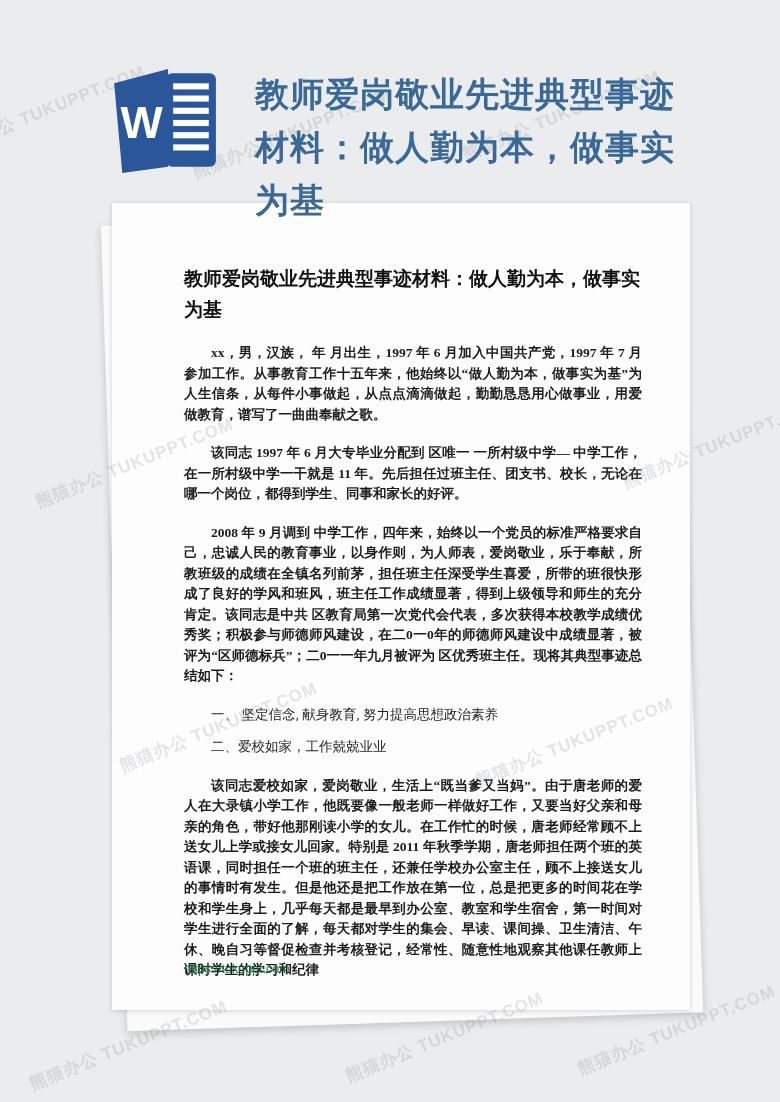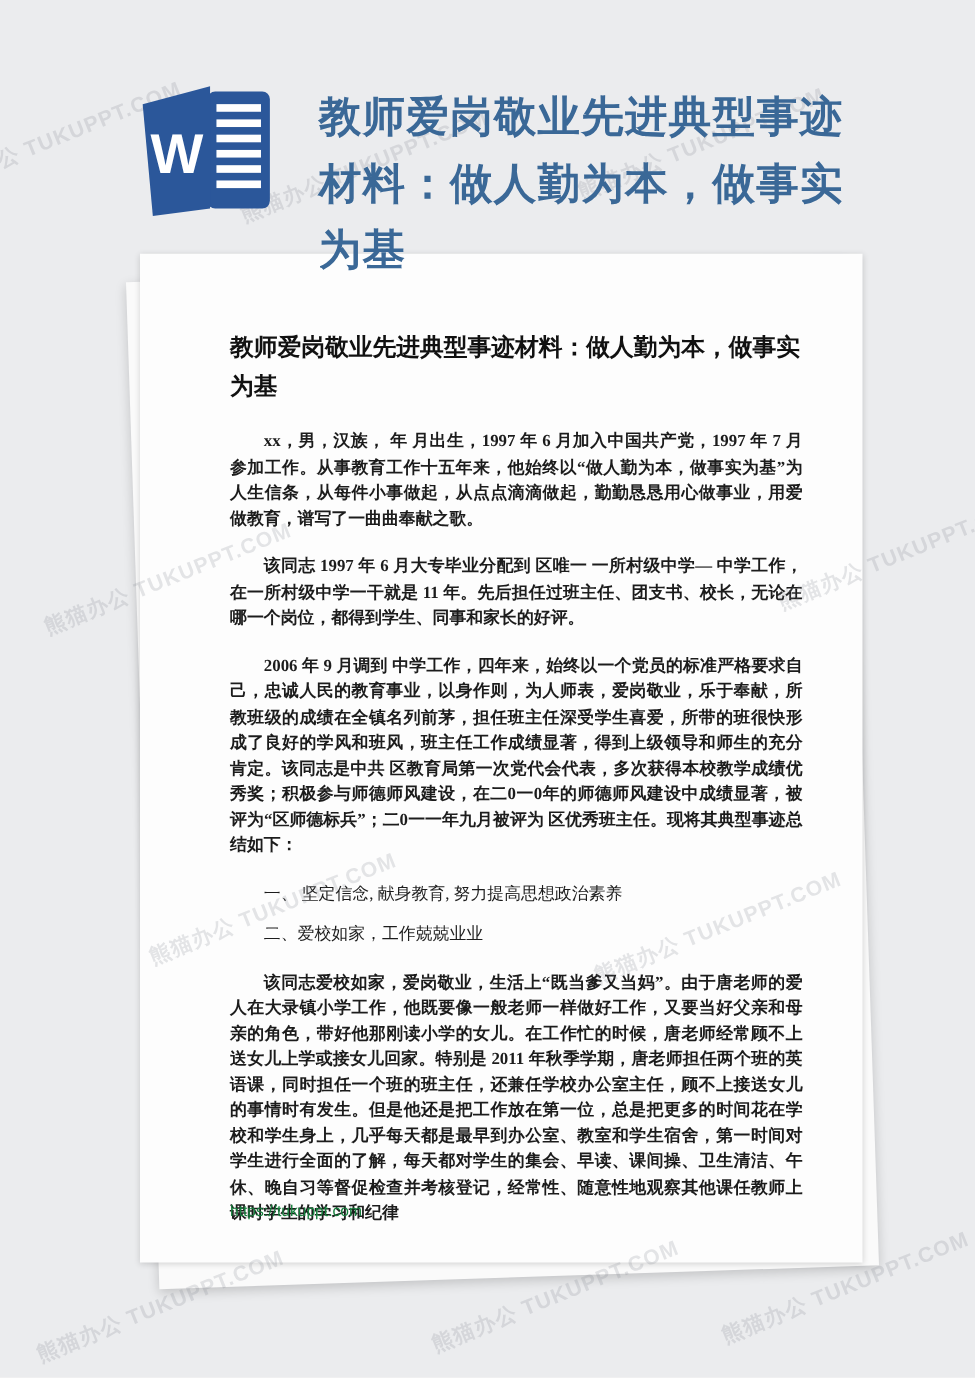--- a/index.html
+++ b/index.html
@@ -102,21 +102,21 @@
     <div class="header-title">教师爱岗敬业先进典型事迹材料：做人勤为本，做事实为基</div>
   </div>
 
   <div class="sheet-behind"></div>
 
   <div class="doc-page">
     <h1 class="doc-title">教师爱岗敬业先进典型事迹材料：做人勤为本，做事实为基</h1>
     <div class="doc-body">
         <div class="doc-p">xx，男，汉族， 年 月出生，1997 年 6 月加入中国共产党，1997 年 7 月参加工作。从事教育工作十五年来，他始终以“做人勤为本，做事实为基”为人生信条，从每件小事做起，从点点滴滴做起，勤勤恳恳用心做事业，用爱做教育，谱写了一曲曲奉献之歌。</div>
         <div class="doc-p">该同志 1997 年 6 月大专毕业分配到 区唯一 一所村级中学— 中学工作，在一所村级中学一干就是 11 年。先后担任过班主任、团支书、校长，无论在哪一个岗位，都得到学生、同事和家长的好评。</div>
-        <div class="doc-p">2006 年 9 月调到 中学工作，四年来，始终以一个党员的标准严格要求自己，忠诚人民的教育事业，以身作则，为人师表，爱岗敬业，乐于奉献，所教班级的成绩在全镇名列前茅，担任班主任深受学生喜爱，所带的班很快形成了良好的学风和班风，班主任工作成绩显著，得到上级领导和师生的充分肯定。该同志是中共 区教育局第一次党代会代表，多次获得本校教学成绩优秀奖；积极参与师德师风建设，在二0一0年的师德师风建设中成绩显著，被评为“区师德标兵”；二0一一年九月被评为 区优秀班主任。现将其典型事迹总结如下：</div>
+        <div class="doc-p">2008 年 9 月调到 中学工作，四年来，始终以一个党员的标准严格要求自己，忠诚人民的教育事业，以身作则，为人师表，爱岗敬业，乐于奉献，所教班级的成绩在全镇名列前茅，担任班主任深受学生喜爱，所带的班很快形成了良好的学风和班风，班主任工作成绩显著，得到上级领导和师生的充分肯定。该同志是中共 区教育局第一次党代会代表，多次获得本校教学成绩优秀奖；积极参与师德师风建设，在二0一0年的师德师风建设中成绩显著，被评为“区师德标兵”；二0一一年九月被评为 区优秀班主任。现将其典型事迹总结如下：</div>
         <div class="doc-h">一、 坚定信念, 献身教育, 努力提高思想政治素养</div>
         <div class="doc-h">二、爱校如家，工作兢兢业业</div>
         <div class="doc-p">该同志爱校如家，爱岗敬业，生活上“既当爹又当妈”。由于唐老师的爱人在大录镇小学工作，他既要像一般老师一样做好工作，又要当好父亲和母亲的角色，带好他那刚读小学的女儿。在工作忙的时候，唐老师经常顾不上送女儿上学或接女儿回家。特别是 2011 年秋季学期，唐老师担任两个班的英语课，同时担任一个班的班主任，还兼任学校办公室主任，顾不上接送女儿的事情时有发生。但是他还是把工作放在第一位，总是把更多的时间花在学校和学生身上，几乎每天都是最早到办公室、教室和学生宿舍，第一时间对学生进行全面的了解，每天都对学生的集会、早读、课间操、卫生清洁、午休、晚自习等督促检查并考核登记，经常性、随意性地观察其他课任教师上课时学生的学习和纪律</div>
       </div>
     <div class="doc-footer">https://tukuppt.com</div>
   </div>
 
   <div class="watermark-layer">
       <div class="wm" style="left: -60px; top: 95px;">熊猫办公 TUKUPPT.COM</div>
       <div class="wm" style="left: 185px; top: 118px;">熊猫办公 TUKUPPT.COM</div>

